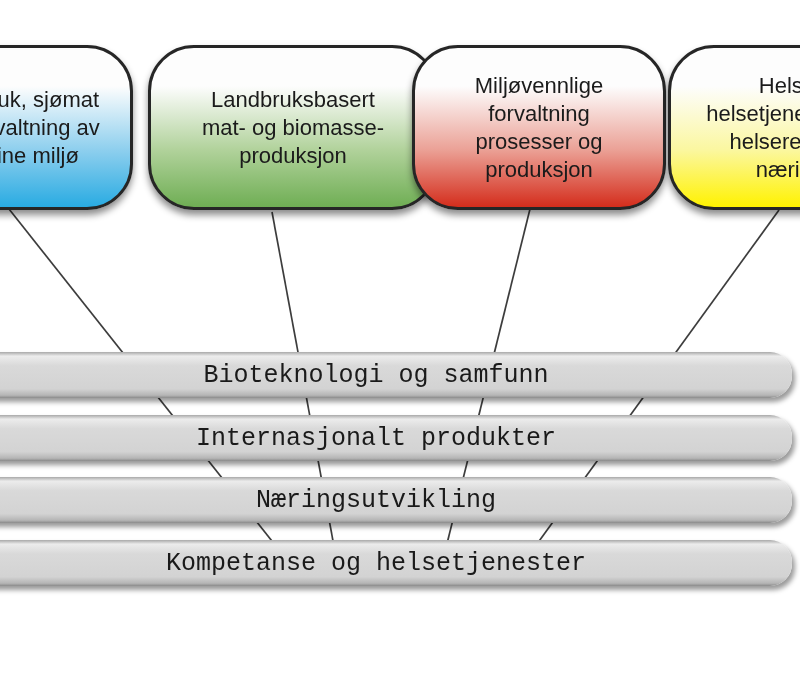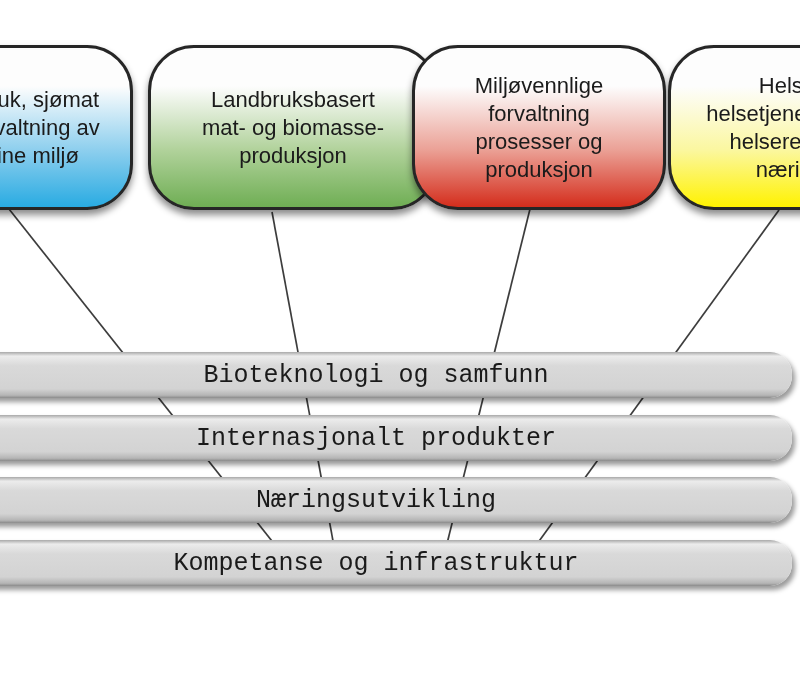--- a/index.html
+++ b/index.html
@@ -93,16 +93,16 @@
   <div class="bar bar-1">
     <span>Bioteknologi og samfunn</span>
   </div>
   <div class="bar bar-2">
     <span>Internasjonalt produkter</span>
   </div>
   <div class="bar bar-3">
     <span>Næringsutvikling</span>
   </div>
   <div class="bar bar-4">
-    <span>Kompetanse og infrastruktur</span>
+    <span>Kompetanse og helsetjenester</span>
   </div>
 
 </div>
 
 </body></html>

